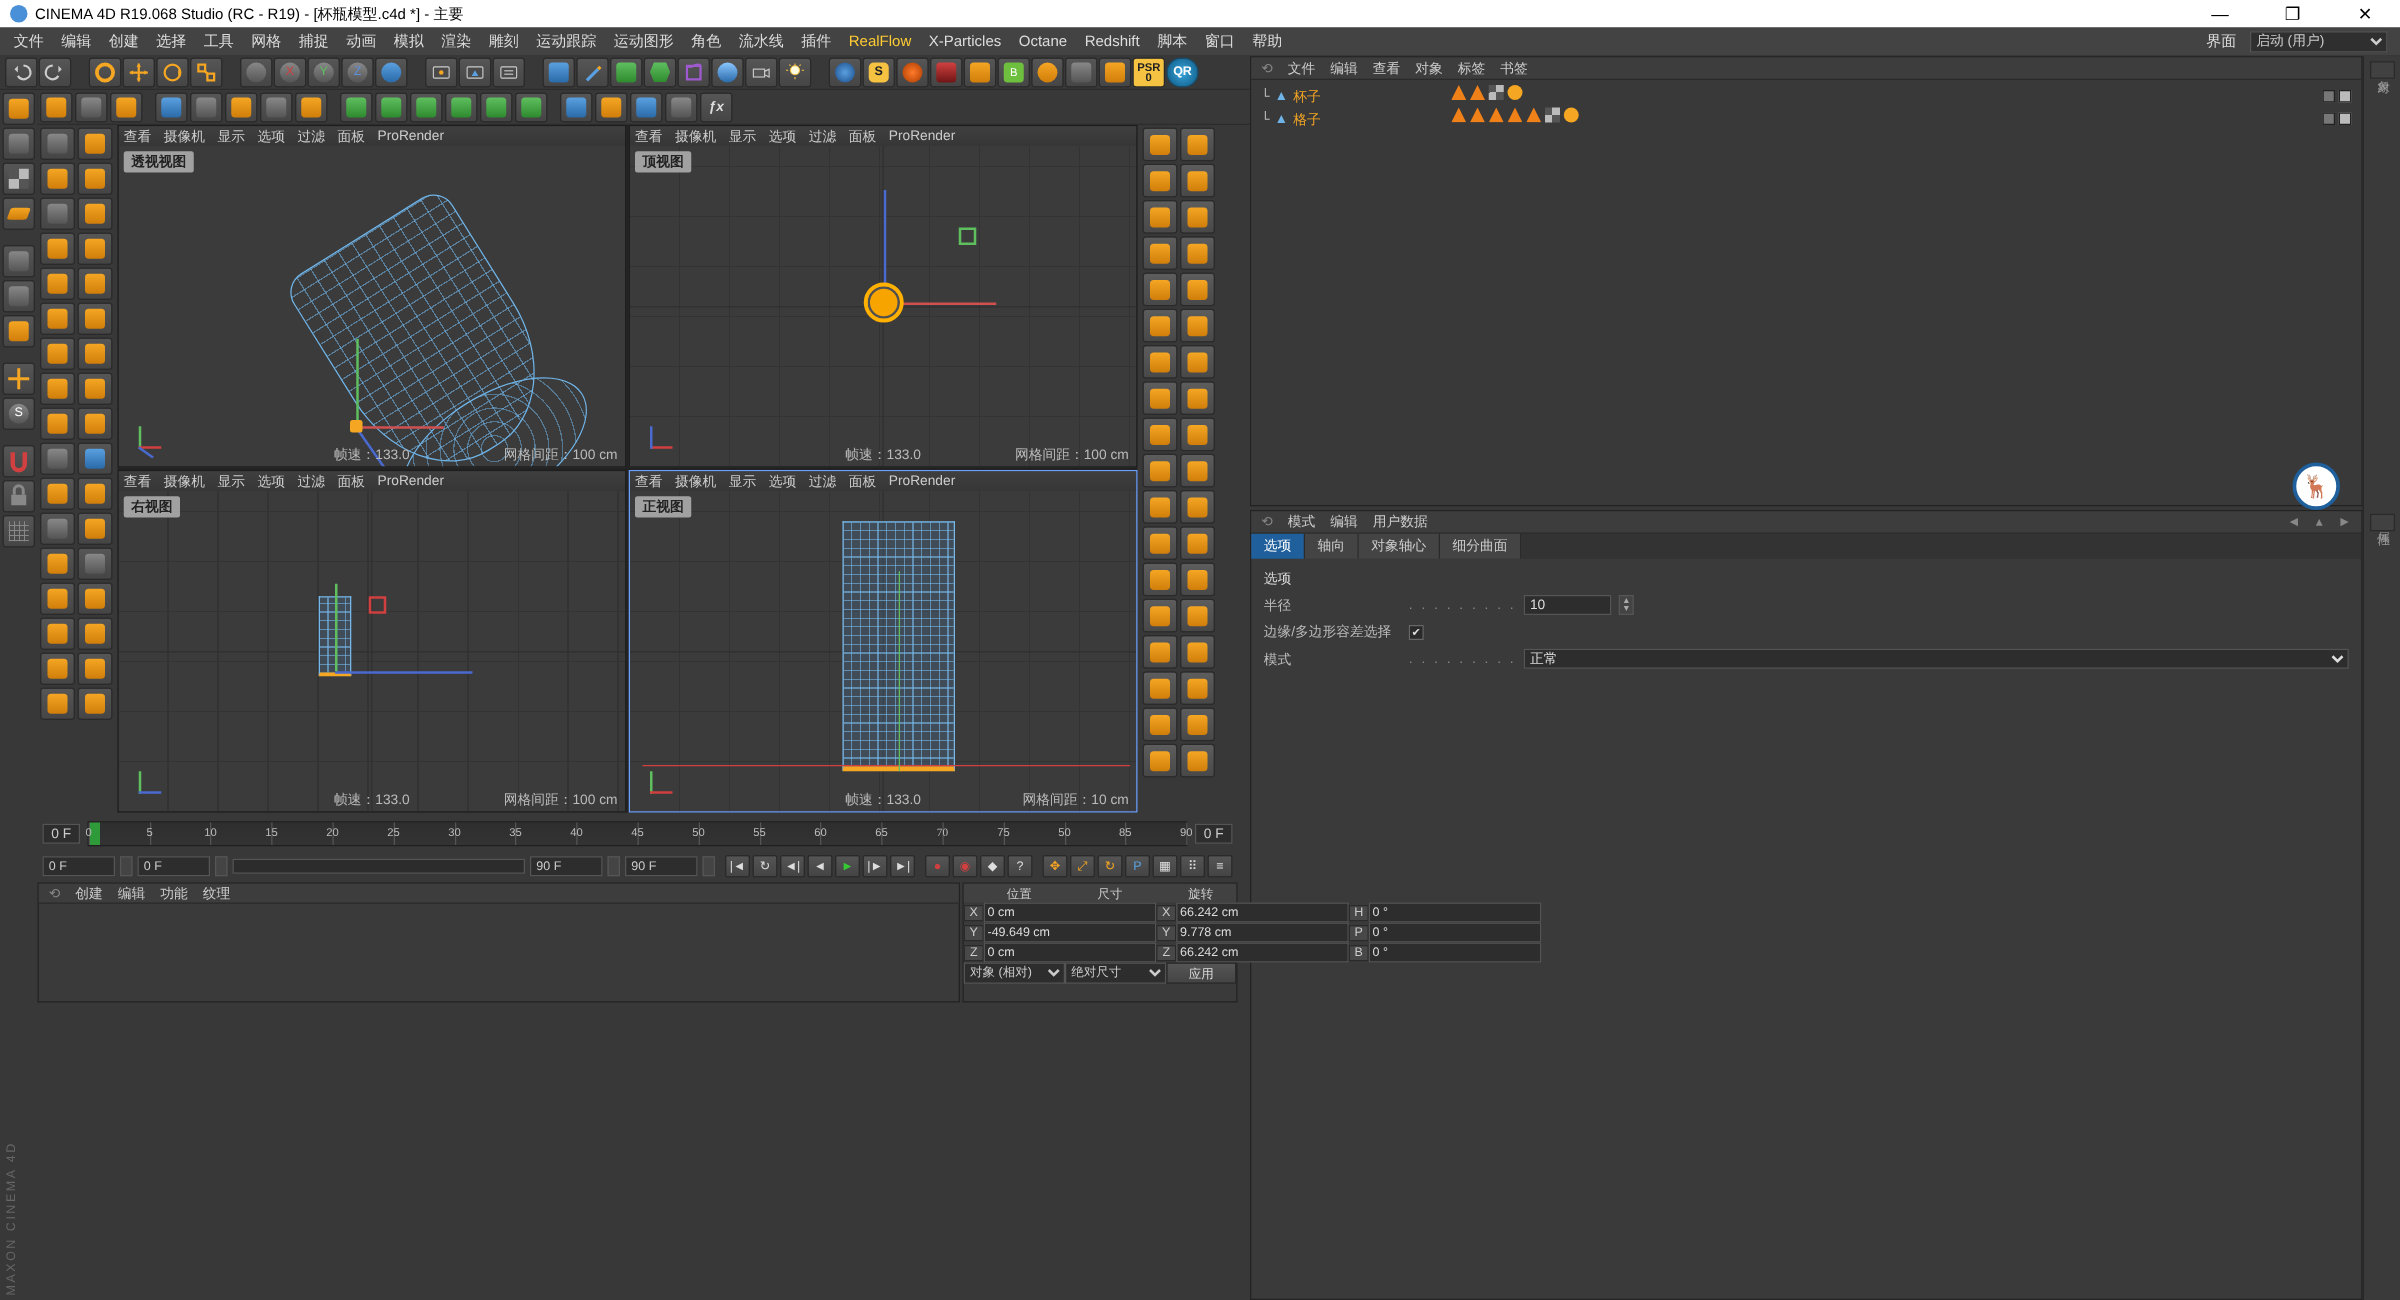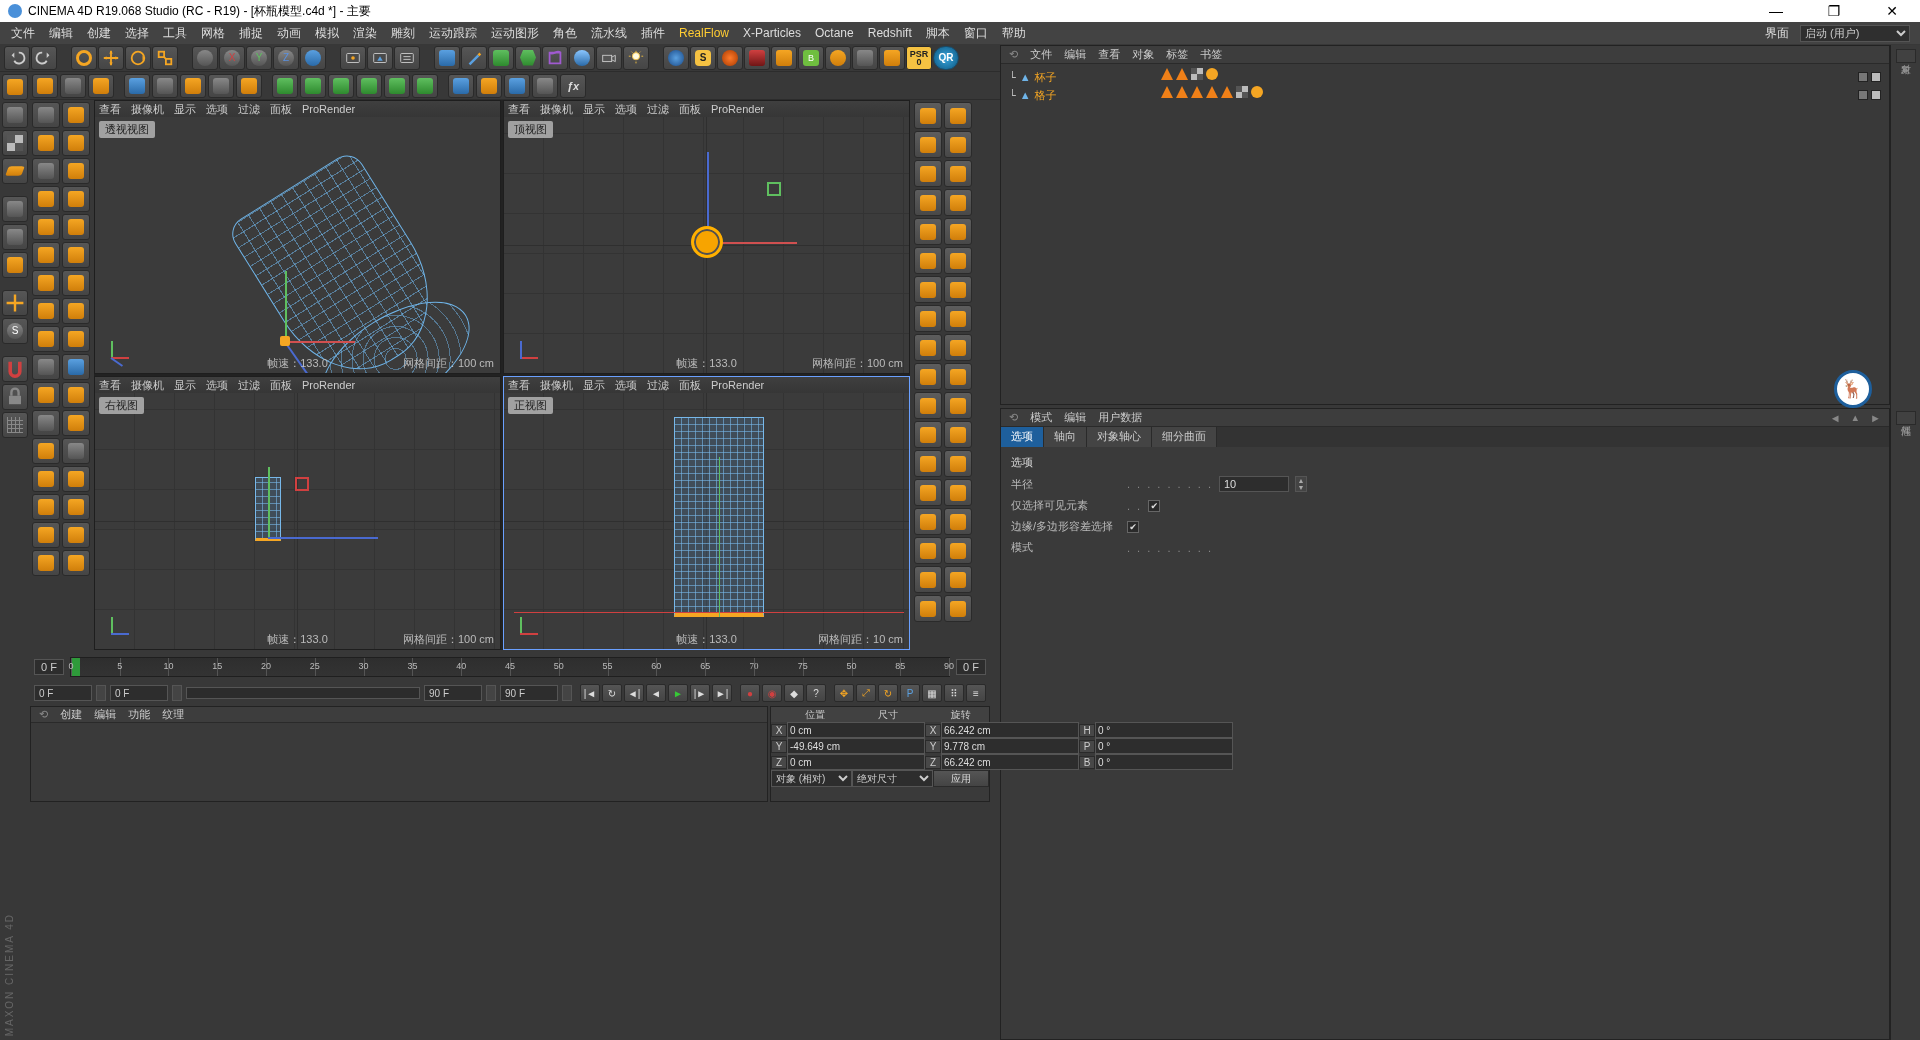--- a/index.html
+++ b/index.html
@@ -32,21 +32,21 @@
 .leftcol .pbtn { width:26px;height:26px;background:linear-gradient(#565656,#454545);border:1px solid #2a2a2a;border-radius:3px;display:flex;align-items:center;justify-content:center;}
 .leftcol .spc { height:8px;}
 .leftcol2 { position:absolute; left:30px; top:100px; width:62px; height:560px; background:#383838; display:grid; grid-template-columns:repeat(2,28px); grid-auto-rows:26px; gap:2px; padding:2px;}
 .leftcol2 .pbtn { background:linear-gradient(#565656,#454545);border:1px solid #2a2a2a;border-radius:3px;display:flex;align-items:center;justify-content:center;}
 
 
 .viewarea { position:absolute; left:94px; top:100px; width:816px; height:550px; display:grid; grid-template-columns:1fr 1fr; grid-template-rows:1fr 1fr; gap:2px; background:#222;}
 .vp { background:#3b3b3b; position:relative; border:1px solid #1e1e1e; overflow:hidden;}
 .vp.active { border:1px solid #6aa0ff; }
 .vp .vmenu { height:16px; background:linear-gradient(#3f3f3f,#363636); display:flex; align-items:center; padding:0 4px; gap:10px; font-size:11px; color:#ccc;}
-.vp .vlabel { position:absolute; left:4px; top:20px; background:rgba(180,180,180,0.85); color:#222; font-size:11px; padding:1px 6px; border-radius:2px;}
+.vp .vlabel { position:absolute; left:4px; top:20px; background:rgba(180,180,180,0.85); color:#222; font-size:11px; padding:1px 6px; border-radius:2px;font-weight:bold;}
 .vp .status { position:absolute; bottom:2px; font-size:11px; color:#bbb;}
 .vp .status.l { left:50%; transform:translateX(-50%);}
 .vp .status.r { right:6px;}
 .vp .grid { position:absolute; inset:16px 0 0 0; background:
   linear-gradient(#2f2f2f 0 0) center/100% 1px no-repeat,
   linear-gradient(90deg,#2f2f2f 0 0) center/1px 100% no-repeat,
   repeating-linear-gradient(0deg,transparent 0 39px,#333 39px 40px),
   repeating-linear-gradient(90deg,transparent 0 39px,#333 39px 40px);
 }
 .axiswidget { position:absolute; left:6px; bottom:6px; width:32px; height:32px; }
@@ -872,31 +872,27 @@
     <div class="attrrow">
       <label>半径</label>
       <span class="dots">. . . . . . . . .</span>
       <input class="numfield" value="10" style="">
       <div class="spin">
           <div>▲</div>
           <div>▼</div>
         </div>
     </div>
     <div class="attrrow">
-      <label>仅选择可见元素</label>
-      <span class="dots">. .</span>
-      <span class="chk on"></span>
-    </div>
-    <div class="attrrow">
       <label>边缘/多边形容差选择</label>
       <span class="chk on"></span>
     </div>
     <div class="attrrow">
       <label>模式</label>
       <span class="dots">. . . . . . . . .</span>
+      <select class="selwide"><option>正常</option></select>
     </div>
   </div>
 </div>
 
 <div class="timeline">
   <span style="background:#2d2d2d;border:1px solid #555;padding:1px 6px;margin-left:4px;">0 F</span>
   <div class="ruler" id="ruler">
     <div class="head"></div>
   <div class="mark" style="left: 0%;"></div>
       <div class="lbl" style="left: 0%;">0</div>

